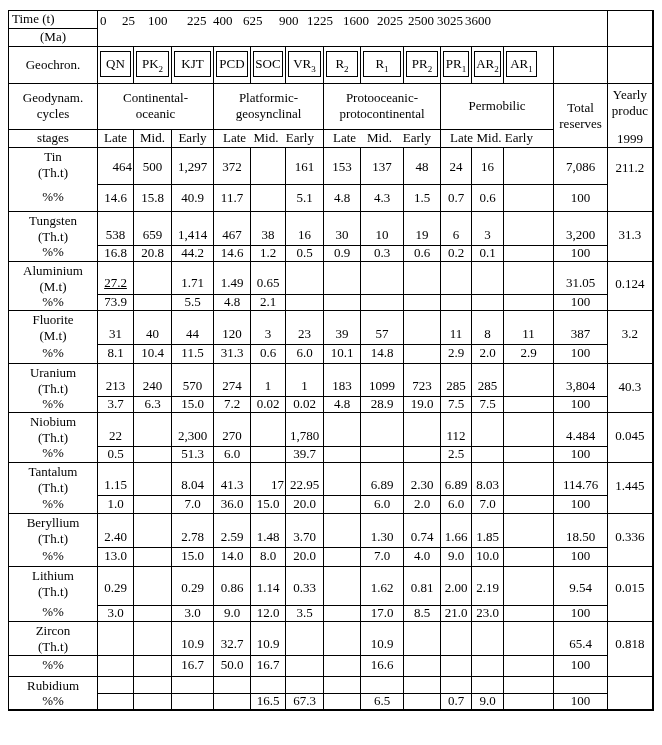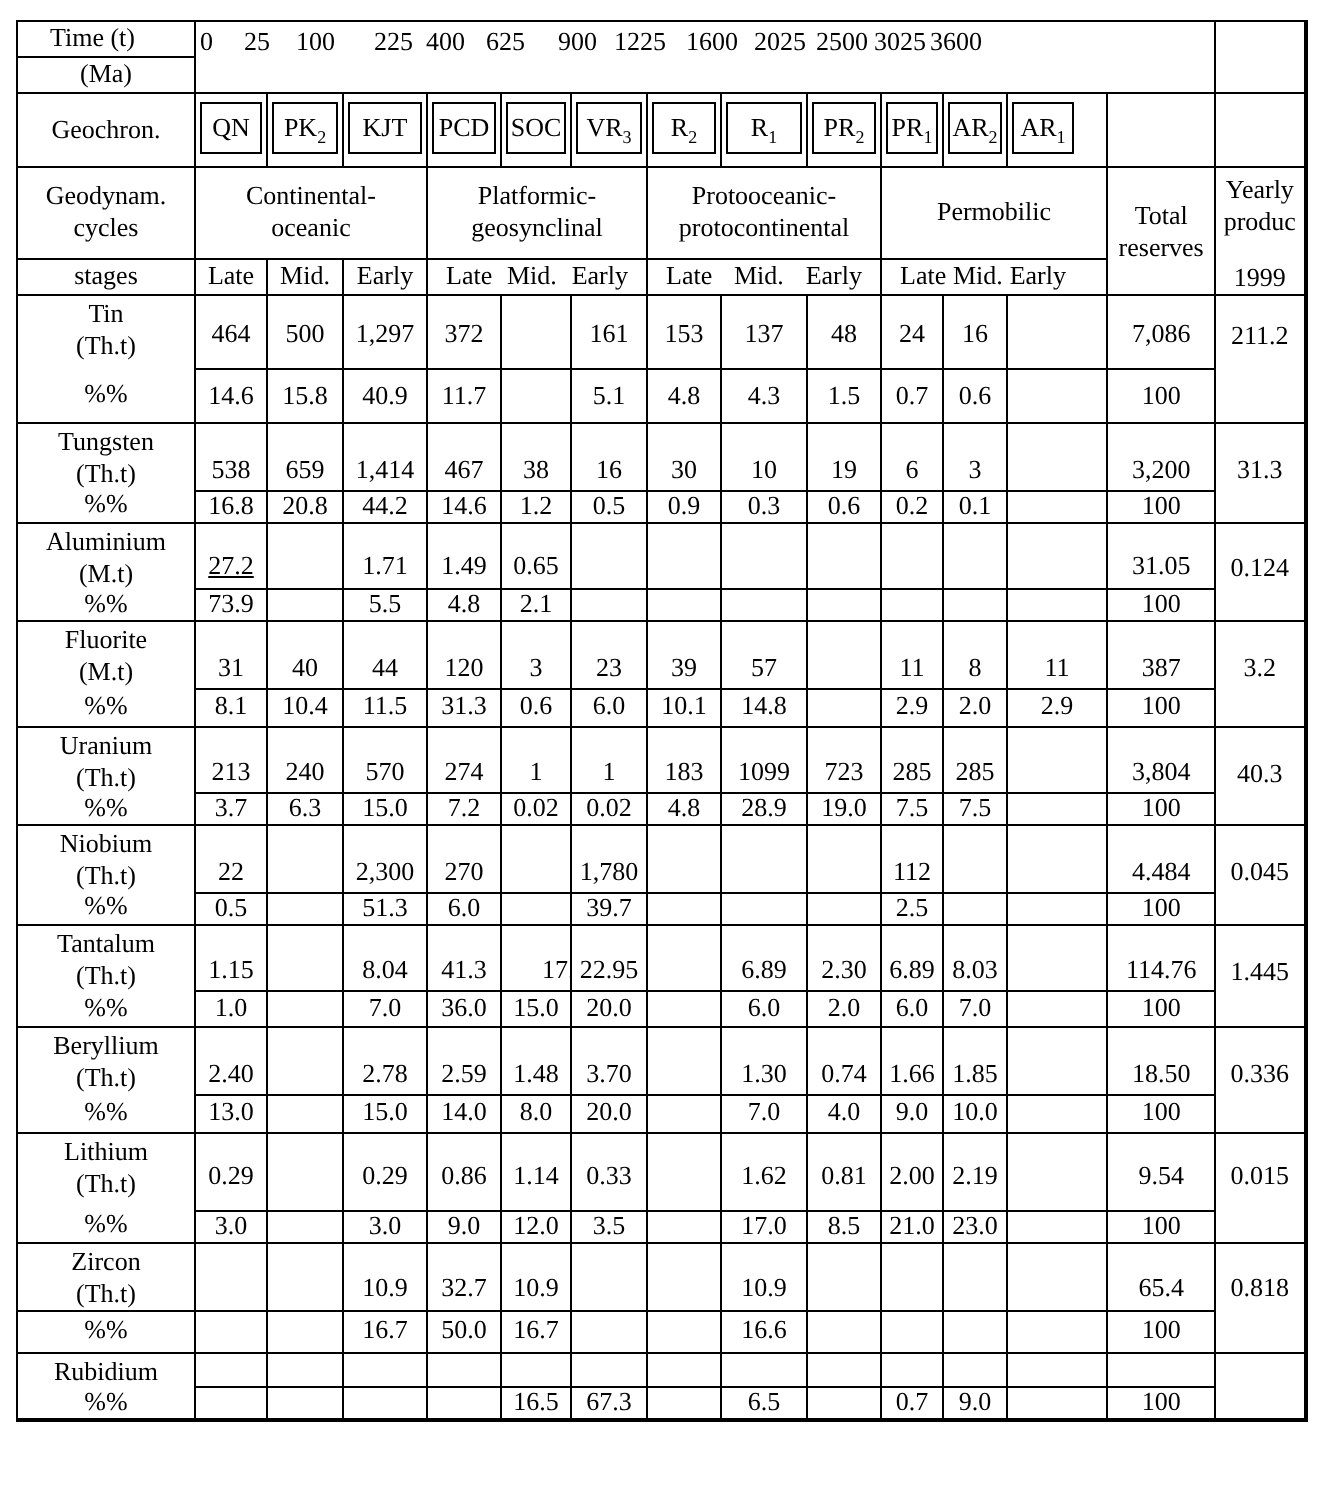--- a/index.html
+++ b/index.html
@@ -5,21 +5,21 @@
   html,body{margin:0;padding:0;background:#fff;}
   body{width:662px;height:745px;overflow:hidden;color:#000;
        font-family:"Liberation Serif","DejaVu Serif",serif;}
   .wrap{margin:10px 0 0 8px;}
   table{border-collapse:collapse;table-layout:fixed;width:644px;
         border:1px solid #000;border-right:2px solid #000;border-bottom:2px solid #000;}
   td{border:1px solid #000;font-size:13px;text-align:center;padding:0 1px;
      overflow:hidden;vertical-align:middle;line-height:1.15;}
   td div{line-height:16px;}
   .lbl{font-size:13px;}
-  .tl{text-align:left;padding-left:16px;}
+  .tl{text-align:left;padding-left:3px;}
   .r-time1 td{height:17px;}
   .r-time2 td{height:17px;}
   .r-geo  td{height:36px;}
   .r-cyc  td{height:44px;}
   .r-stg  td{height:17px;}
   .timecell{position:relative;text-align:left;}
   .tick{position:absolute;top:3px;font-size:13px;}
   .geo{vertical-align:top;padding:0;}
   .gbox{border:1px solid #000;margin:4px 2px 0 2px;height:24px;line-height:24px;font-size:13px;}
   .gbox.g12{margin-right:16px;}
@@ -184,21 +184,21 @@
       </div>
     </td>
   </tr>
 </tbody>
 <tbody id="mineral-rows">
         <tr style="height: 37px;">
           <td class="lbl mlab nb-b">
             <div>Tin</div>
             <div>(Th.t)</div>
           </td>
-          <td class="val" style="padding-bottom: 9px;">464</td>
+          <td class="val" style="padding-bottom: 9px; text-align: right;">464</td>
           <td class="val" style="padding-bottom: 9px;">500</td>
           <td class="val" style="padding-bottom: 9px; text-align: center;">1,297</td>
           <td class="val" style="padding-bottom: 9px;">372</td>
           <td class="val" style="padding-bottom: 9px;"></td>
           <td class="val" style="padding-bottom: 9px;">161</td>
           <td class="val" style="padding-bottom: 9px;">153</td>
           <td class="val" style="padding-bottom: 9px;">137</td>
           <td class="val" style="padding-bottom: 9px;">48</td>
           <td class="val" style="padding-bottom: 9px;">24</td>
           <td class="val" style="padding-bottom: 9px;">16</td>

